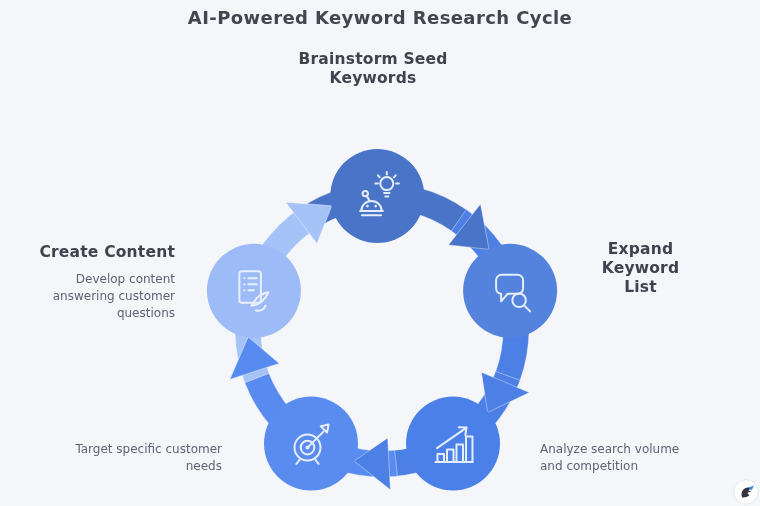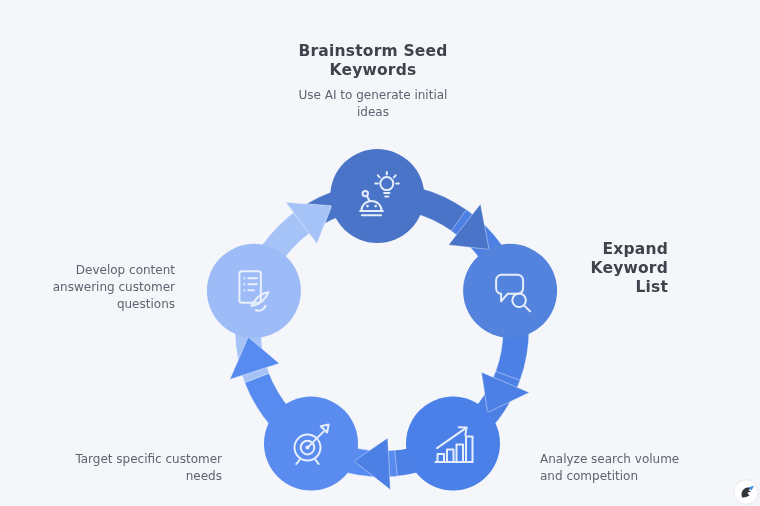--- a/index.html
+++ b/index.html
@@ -7,41 +7,42 @@
   body{font-family:"DejaVu Sans","Liberation Sans",sans-serif}
   .stage{position:relative;width:760px;height:506px;overflow:hidden;background:var(--bg,#f5f6fa)}
   .page-title{position:absolute;top:7px;left:0;width:100%;text-align:center;
     font-size:18px;font-weight:bold;letter-spacing:.4px;color:var(--title,#43464e)}
   #ring{position:absolute;left:0;top:0;display:block}
   #ring .icon{stroke:var(--iconcol,#eef3fd);stroke-width:2;fill:none;
     stroke-linecap:round;stroke-linejoin:round;opacity:.95}
   #ring .icon .f{fill:var(--iconcol,#eef3fd);stroke:none}
   .node-text{position:absolute}
   .nt-title{font-size:15.5px;font-weight:bold;line-height:1.22;letter-spacing:.2px;color:var(--ntitle,#3e434c)}
-  .nt-desc{margin-top:19px;font-size:12px;line-height:1.42;color:var(--desc,#5d6370)}
-  #tb-0{left:278px;top:42px;width:190px;text-align:center}
+  .nt-desc{margin-top:9px;font-size:12px;line-height:1.42;color:var(--desc,#5d6370)}
+  #tb-0{left:278px;top:50px;width:190px;text-align:center}
   #tb-0 .nt-desc{max-width:150px;margin:7px auto 0}
-  #tb-1{left:553px;top:240px;width:175px;text-align:right}
+  #tb-1{left:583px;top:240px;width:175px;text-align:center}
   #tb-1 .nt-title{max-width:115px}
   #tb-1 .nt-desc{max-width:142px}
   #tb-2{left:540px;top:432px;width:175px;text-align:left}
   #tb-2 .nt-title{max-width:95px}
   #tb-2 .nt-desc{max-width:160px}
   #tb-3{right:538px;top:432px;width:180px;text-align:right}
   #tb-3 .nt-title{max-width:140px;margin-left:auto}
   #tb-3 .nt-desc{max-width:170px;margin-left:auto}
   #tb-4{right:585px;top:243px;width:175px;text-align:right}
   #tb-4 .nt-desc{max-width:142px;margin-left:auto}
   .brand-logo{position:absolute;left:733px;top:479px;width:26px;height:26px}
 </style>
 </head>
 <body>
 
 <div class="stage" style="--bg: #f5f6fa; --title: #43464e; --ntitle: #3e434c; --desc: #5d6370; --iconcol: #eef3fd;">
 
+  <div class="page-title">AI-Powered Keyword Research Cycle</div>
 
   <svg id="ring" width="760" height="506" viewBox="0 0 760 506">
       <path d="M287.5 217.4 A147 147 0 0 1 476.5 217.4 L459.8 237.3 A121 121 0 0 0 304.2 237.3 Z" fill="#4a74c8" stroke="rgba(255,255,255,.4)" stroke-width="1"></path>
       <path d="M466.3 209.6 A147 147 0 0 1 515.2 392.1 L491.7 381.1 A121 121 0 0 0 451.4 230.9 Z" fill="#4d80e4" stroke="rgba(255,255,255,.4)" stroke-width="1"></path>
       <path d="M520.1 380.3 A147 147 0 0 1 384.6 477.0 L384.1 451.0 A121 121 0 0 0 495.7 371.4 Z" fill="#4d80e4" stroke="rgba(255,255,255,.4)" stroke-width="1"></path>
       <path d="M397.4 476.2 A147 147 0 0 1 240.7 370.5 L265.7 363.4 A121 121 0 0 0 394.6 450.3 Z" fill="#578bf0" stroke="rgba(255,255,255,.4)" stroke-width="1"></path>
       <path d="M244.8 382.7 A147 147 0 0 1 297.7 209.6 L312.6 230.9 A121 121 0 0 0 269.0 373.4 Z" fill="#a6c3f8" stroke="rgba(255,255,255,.4)" stroke-width="1"></path>
       <path d="M480.5 203.9 L489.0 249.4 L448.5 244.9 Z" fill="#4a74c8" stroke="rgba(255,255,255,.4)" stroke-width="1" stroke-linejoin="round"></path>
       <path d="M529.3 392.5 L487.6 412.5 L481.4 372.2 Z" fill="#4d80e4" stroke="rgba(255,255,255,.4)" stroke-width="1" stroke-linejoin="round"></path>
       <path d="M390.4 489.8 L354.1 461.1 L387.7 437.9 Z" fill="#4d80e4" stroke="rgba(255,255,255,.4)" stroke-width="1" stroke-linejoin="round"></path>
@@ -100,36 +101,36 @@
         <path d="M22.5 15.5h8.5"></path>
         <path d="M22.5 21.5h8.5"></path>
         <path d="M22.5 27.5h5.5"></path>
         <path d="M25.5 43c4.5-8.5 11-12.5 17-13.5-2.5 6.5-8.5 11.5-14 13z"></path>
         <path d="M30 47.5c4 1.5 8-.5 9.5-4.5"></path>
       </g>
     </svg>
 
   <div class="node-text" id="tb-0">
     <div class="nt-title">Brainstorm Seed Keywords</div>
-    <div class="nt-desc">Use AI to generate initial ideas</div>
   </div>
 
   <div class="node-text" id="tb-1">
     <div class="nt-title">Expand Keyword List</div>
   </div>
 
   <div class="node-text" id="tb-2">
     <div class="nt-desc">Analyze search volume and competition</div>
   </div>
 
   <div class="node-text" id="tb-3">
     <div class="nt-desc">Target specific customer needs</div>
   </div>
 
   <div class="node-text" id="tb-4">
+    <div class="nt-title">Create Content</div>
     <div class="nt-desc">Develop content answering customer questions</div>
   </div>
 
   <svg class="brand-logo" viewBox="0 0 26 26">
     <circle cx="13" cy="13" r="12.3" fill="#ffffff" stroke="#e4e7ee" stroke-width="1"></circle>
     <path id="logo-dark" d="M9.2 18.4c-1.8-3.8.2-8.6 4.3-9.7 1.9-.5 3.9-.1 5.1.9l-3.4 1.6 3 1.3-3.9 1.2 2.1 2.9c-2.4 1.6-5.6 2.3-7.2 1.8z" fill="#33353d"></path>
     <path id="logo-accent" d="M15.4 8.6l5.6-2.2-2.4 5.1z" fill="#3f8fe8"></path>
   </svg>
 
 </div>

